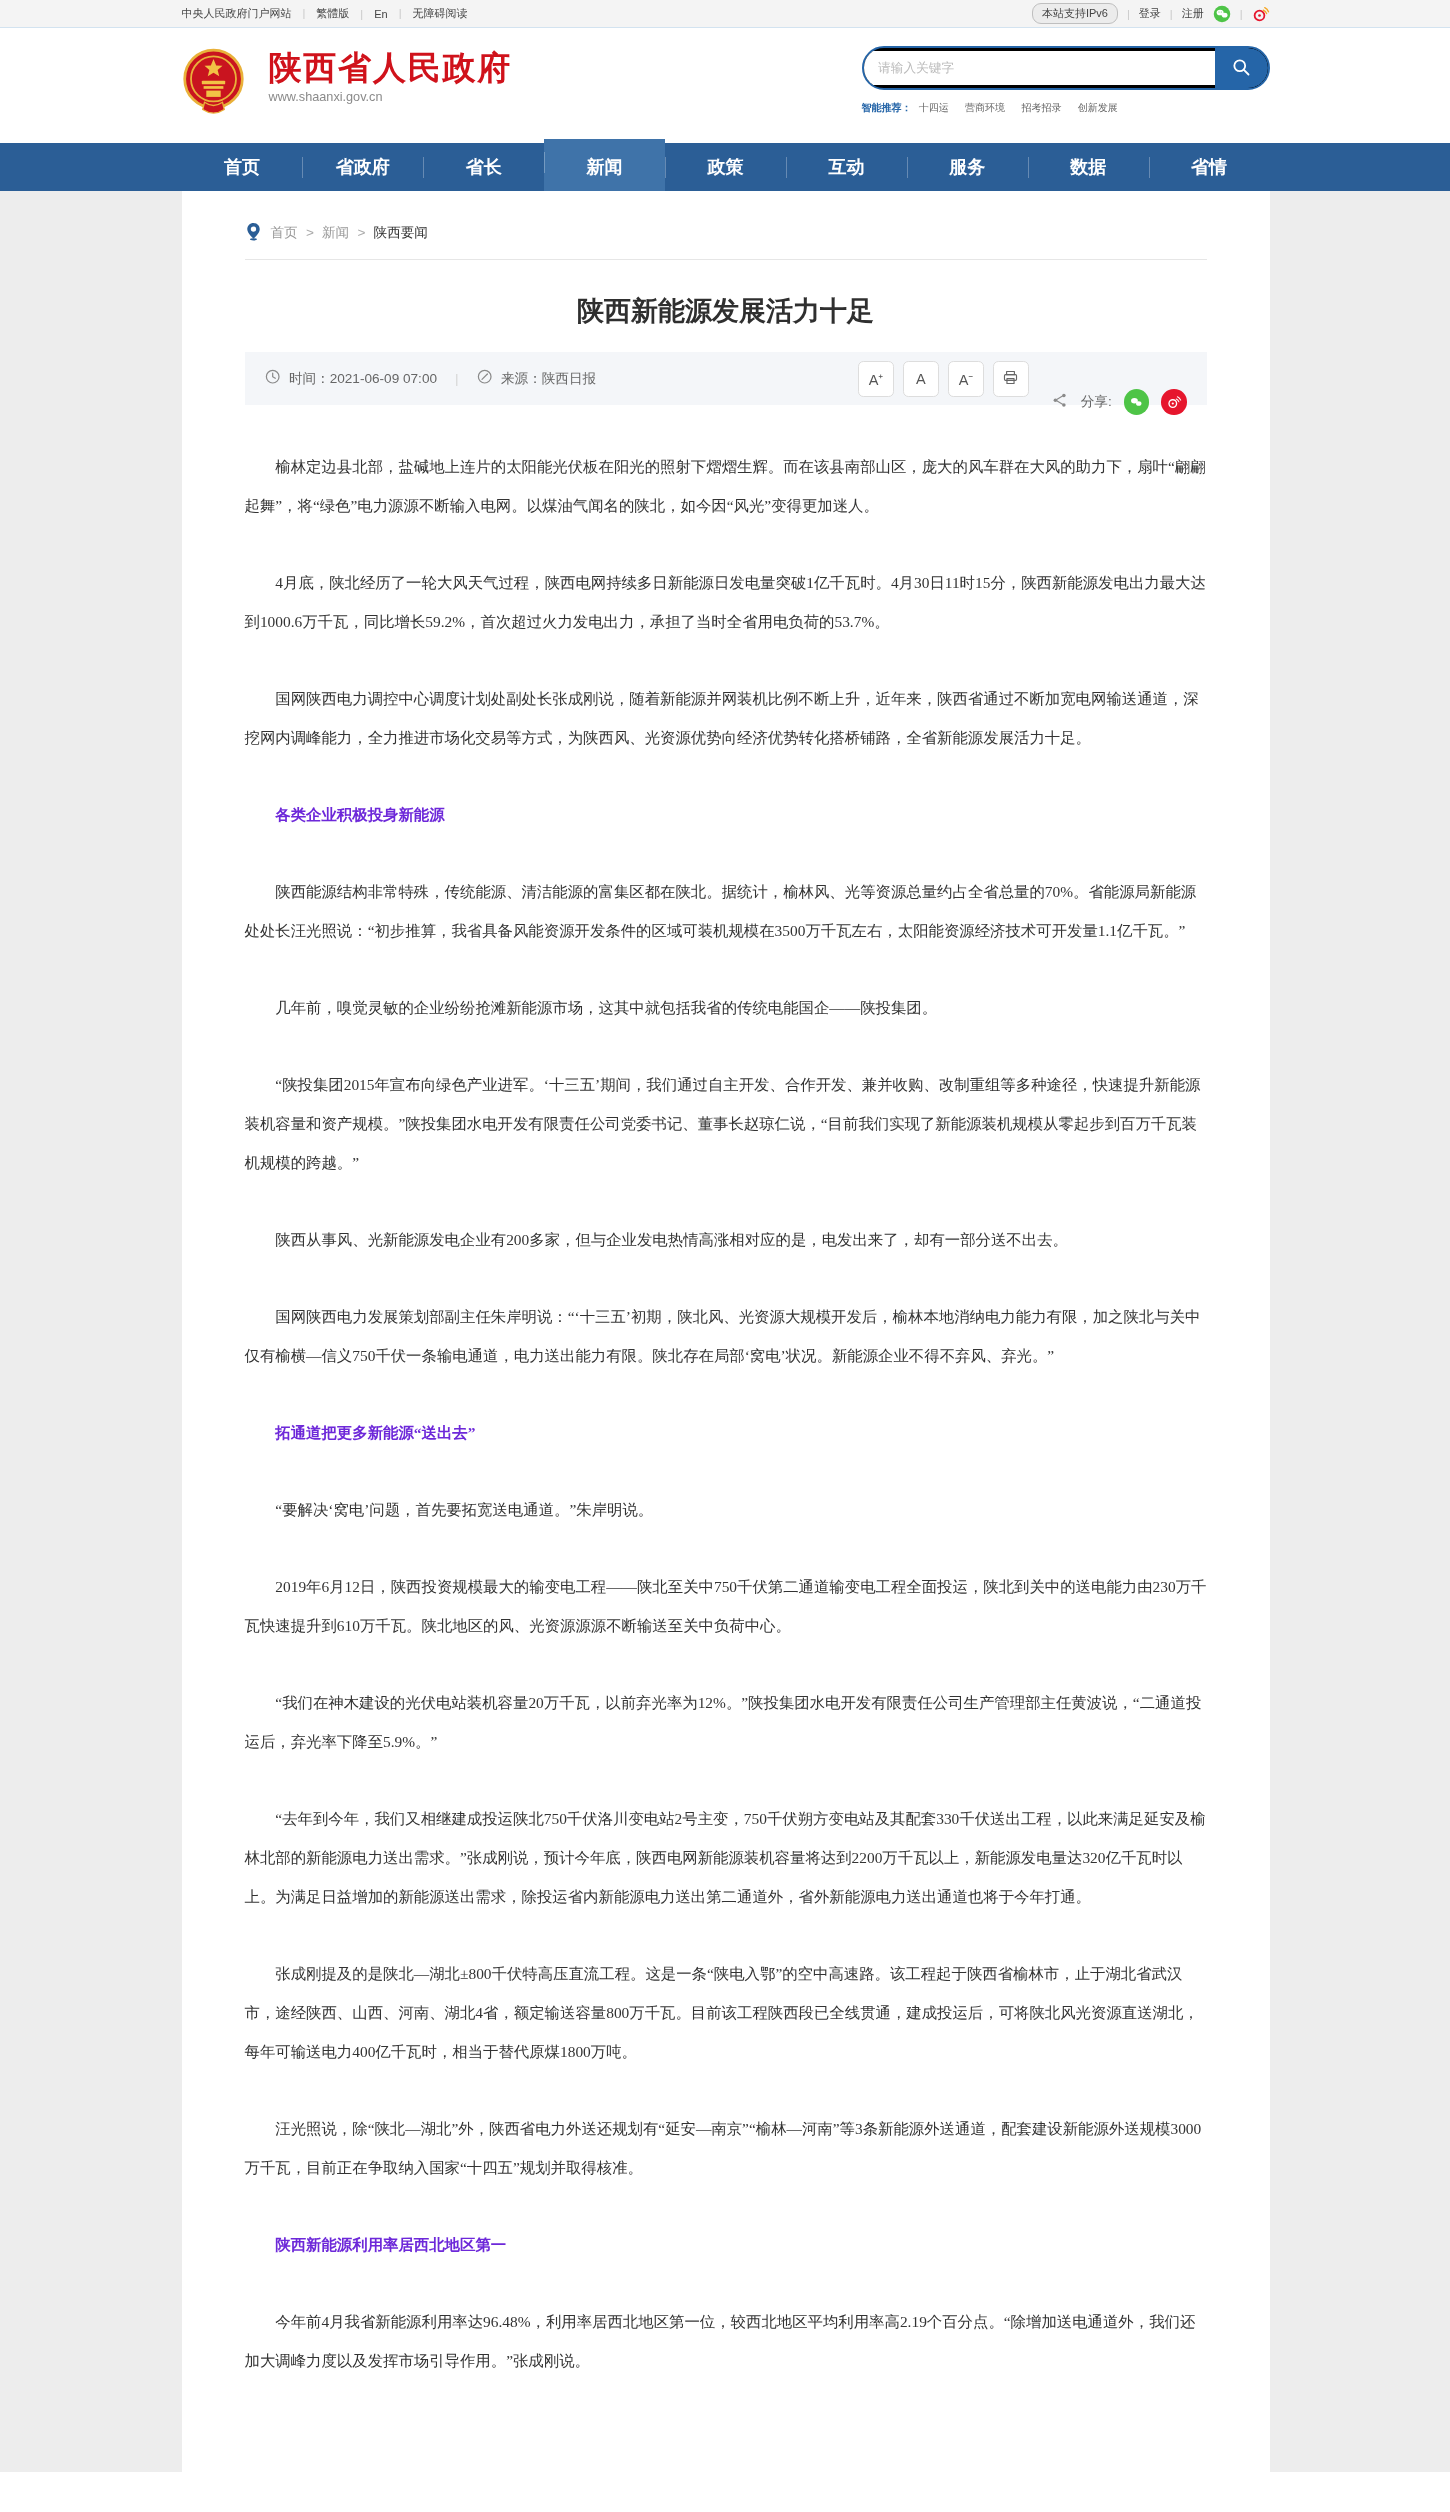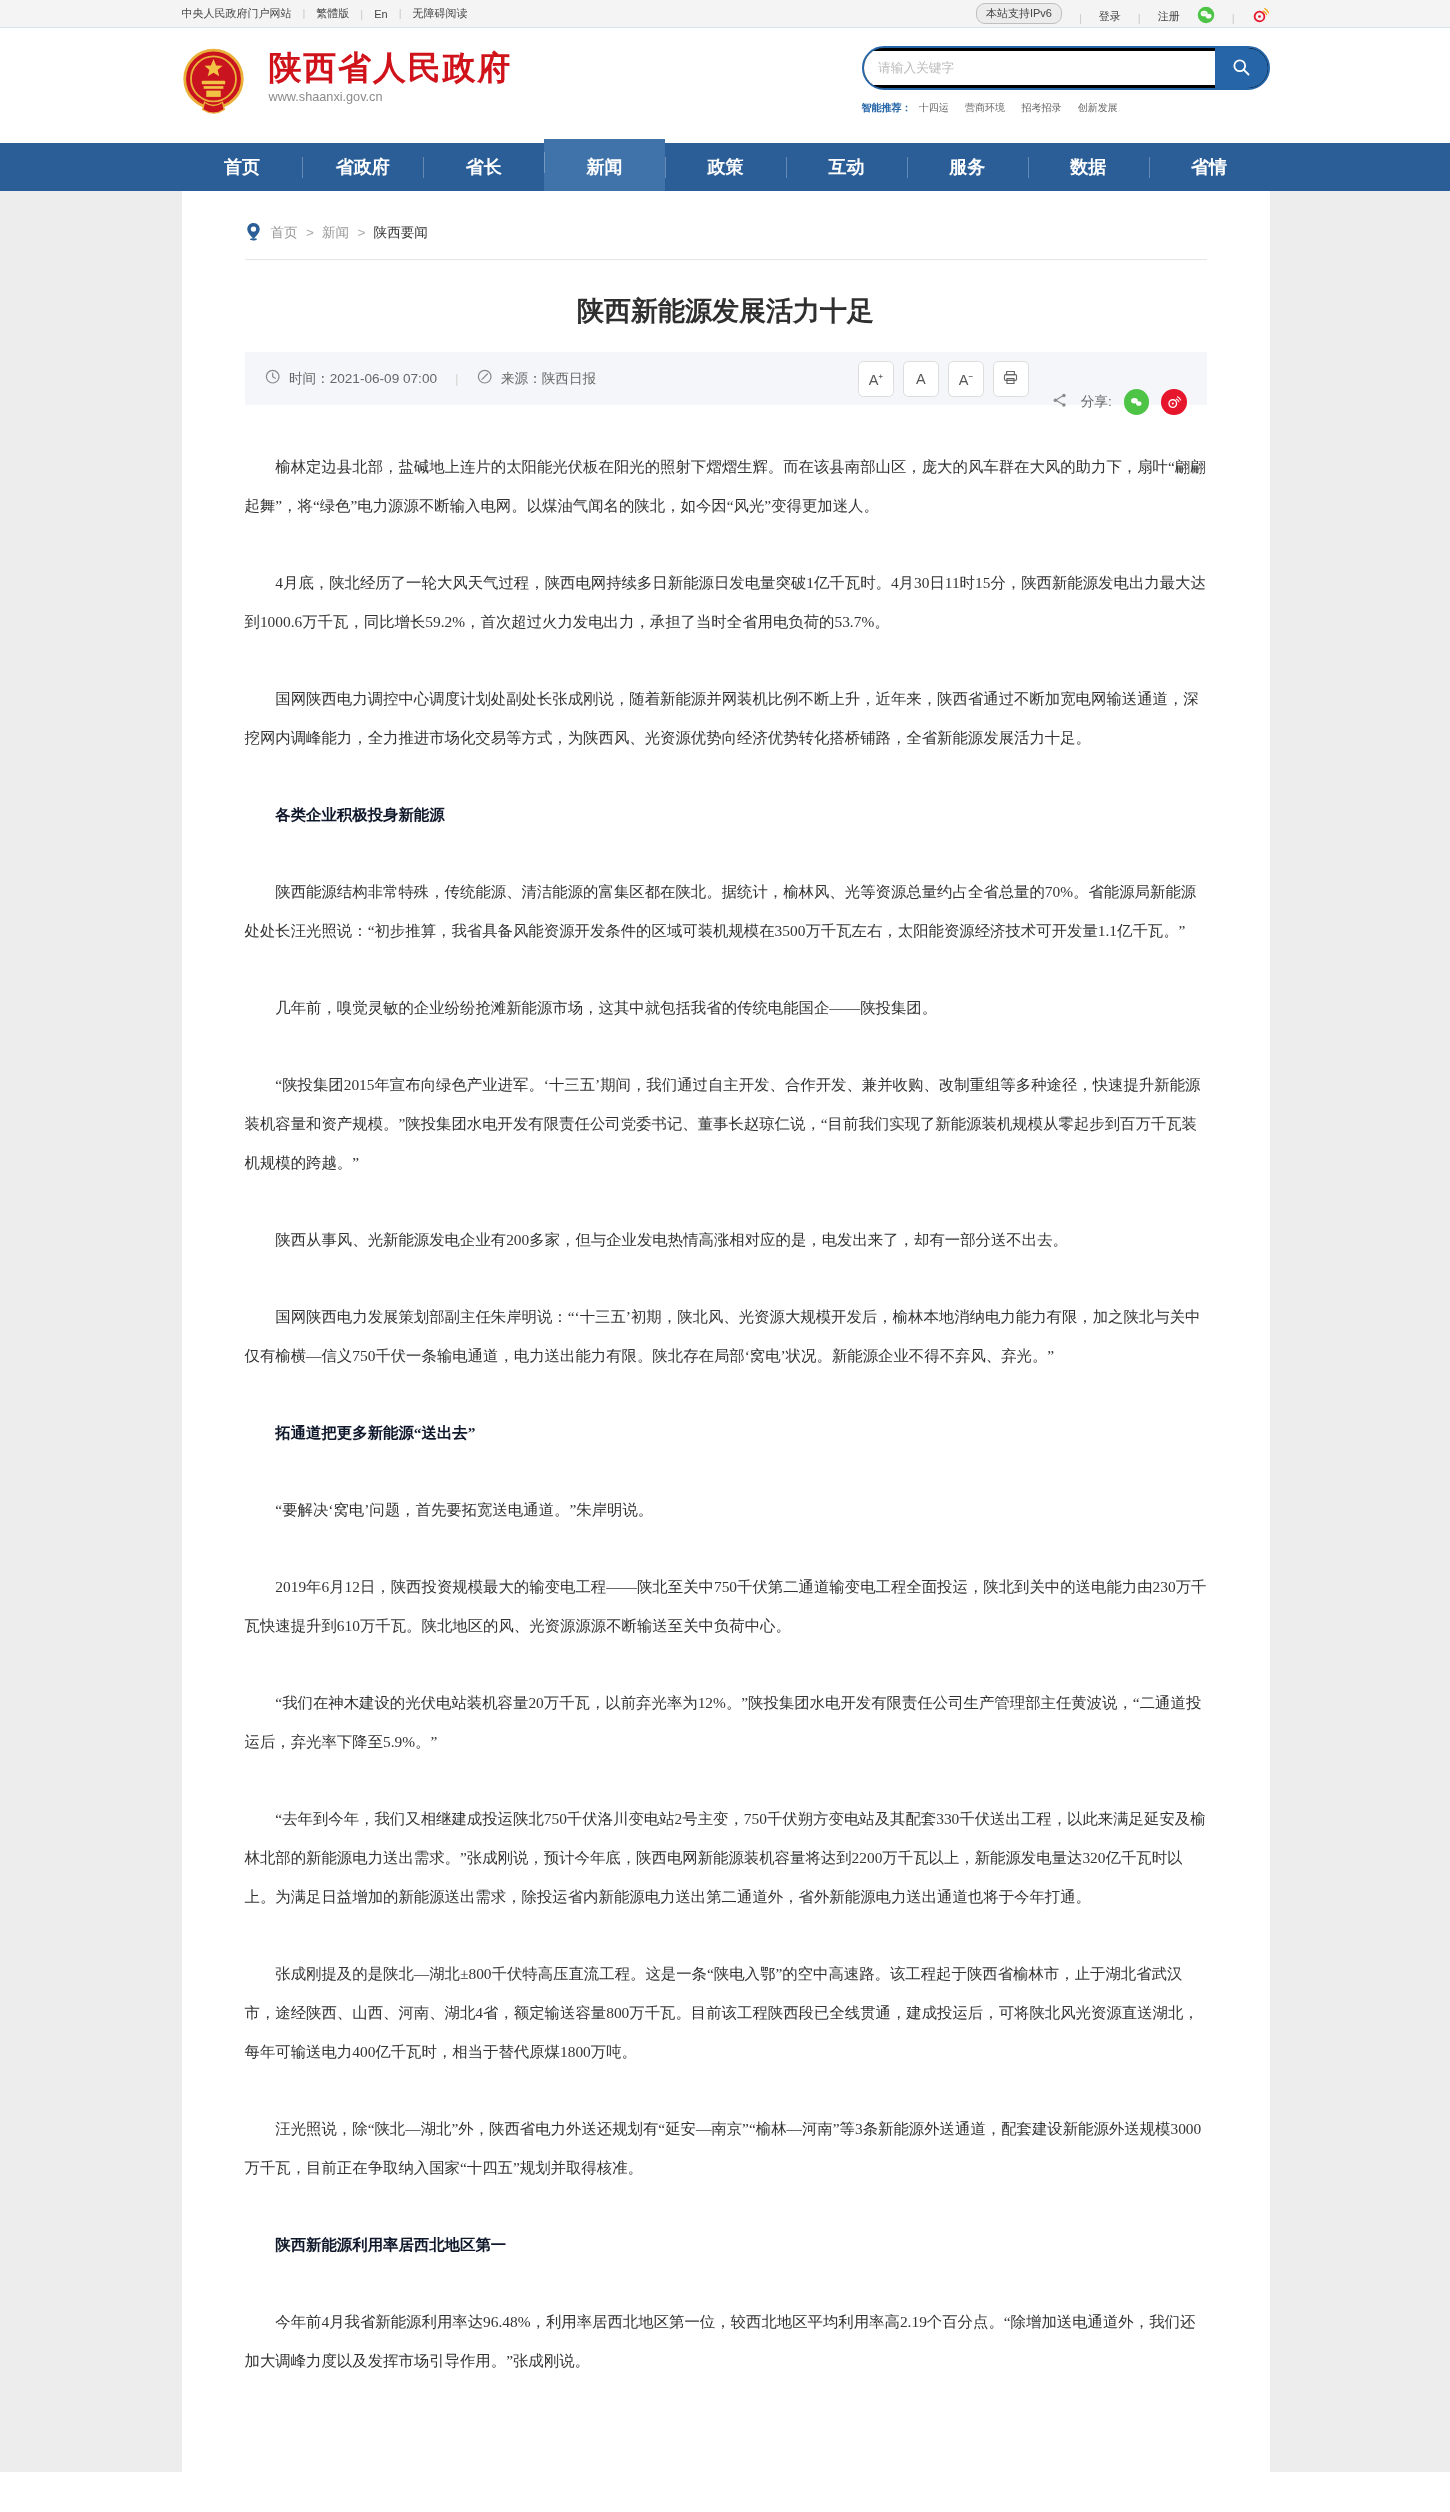--- a/index.html
+++ b/index.html
@@ -5,21 +5,21 @@
   html,body{margin:0;padding:0;}
   body{width:1451px;background:#fff;font-family:"Liberation Sans","DejaVu Sans",sans-serif;color:#333;}
   a{text-decoration:none;color:inherit;cursor:pointer;}
   .inner{width:1088px;margin:0 auto;position:relative;}
 
   
   .topbar{height:27px;background:#f4f4f4;border-bottom:1.8px solid #d3e3f0;font-size:11px;color:#454545;}
   .topbar-inner{display:flex;align-items:center;justify-content:space-between;height:27px;}
   .topbar-links{display:flex;align-items:center;}
   .topbar-link+.topbar-link::before{content:"|";color:#c9c9c9;margin:0 11px;}
-  .topbar-right{display:flex;align-items:flex-end;gap:17px;padding-left:38px;}
+  .topbar-right{display:flex;align-items:center;gap:9px;padding-left:38px;}
   .ipv6{border:0.9px solid #bfbfbf;background:#ececec;border-radius:9px;padding:1.8px 9px;color:#444;}
   .tb-sep{color:#c9c9c9;}
   .mini-icon{width:18px;height:18px;display:inline-block;vertical-align:middle;}
 
   
   .site-header{background:#fff;height:115px;}
   .header-inner{display:flex;justify-content:space-between;height:115px;}
   .brand{display:flex;align-items:flex-start;gap:24px;padding-top:20px;}
   .emblem{width:63px;height:69px;}
   .brand-text .site-name{font-size:33px;font-weight:bold;color:#d0121b;letter-spacing:1.8px;line-height:40px;font-family:"Liberation Serif","DejaVu Serif",serif;}
@@ -54,21 +54,21 @@
   .meta-divider{color:#d5d5d5;margin:0 9px;}
   .meta-right{display:flex;align-items:center;gap:9px;}
   .font-btn,.print-btn{width:36px;height:36px;background:#fff;border:0.9px solid #ddd;border-radius:5.4px;font-size:14.5px;color:#555;display:flex;align-items:center;justify-content:center;cursor:pointer;}
   .share-group{display:flex;align-items:center;gap:12px;margin-left:14.5px;margin-top:47px;}
   .share-circle{width:25.4px;height:25.4px;border-radius:50%;display:flex;align-items:center;justify-content:center;cursor:pointer;}
   .share-wechat{background:#4ec447;}
   .share-weibo{background:#e6162d;}
 
   .article-body{margin-top:42px;font-family:"Liberation Serif","DejaVu Serif",serif;font-size:15.4px;line-height:39px;color:#333;}
   .apara{margin:0 0 38px;text-indent:2em;}
-  .apara.v-h{font-weight:bold;color:#0f172a;font-size:15.4px;}
+  .apara.v-h{font-weight:bold;color:#6d28d9;font-size:15.4px;}
 
   .svg-stroke{fill:none;stroke-linecap:round;stroke-linejoin:round;}
 </style>
 </head>
 <body>
 
 <div class="topbar">
   <div class="inner topbar-inner">
     <div class="topbar-links">
 

